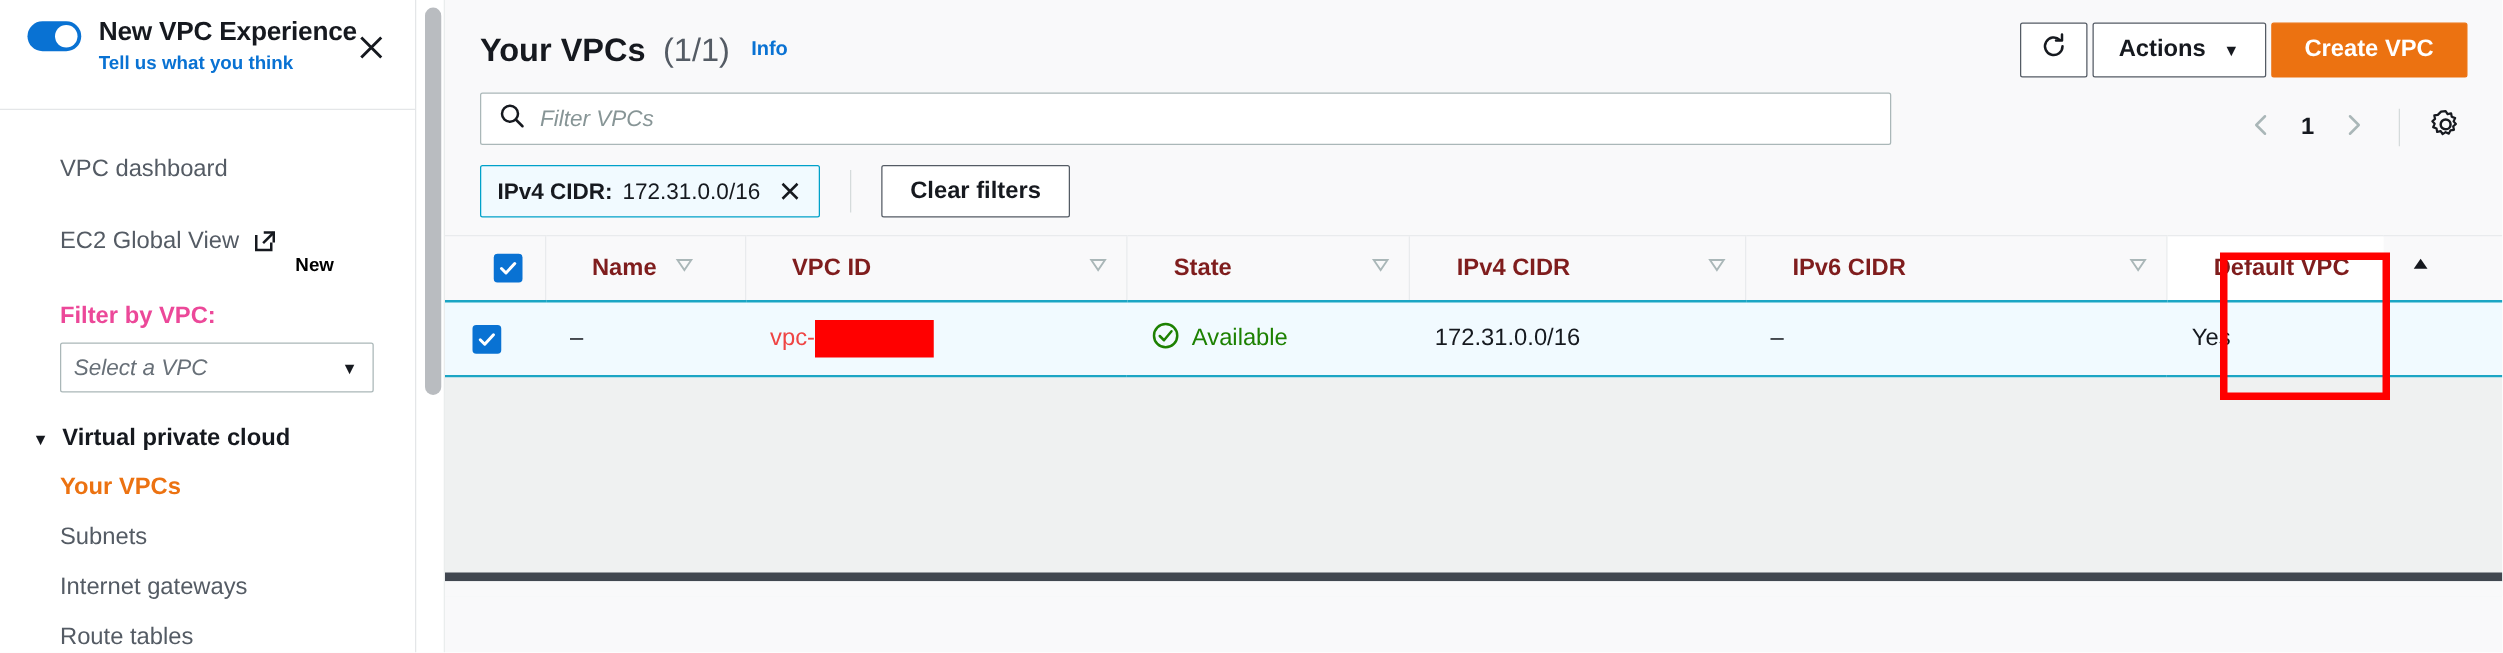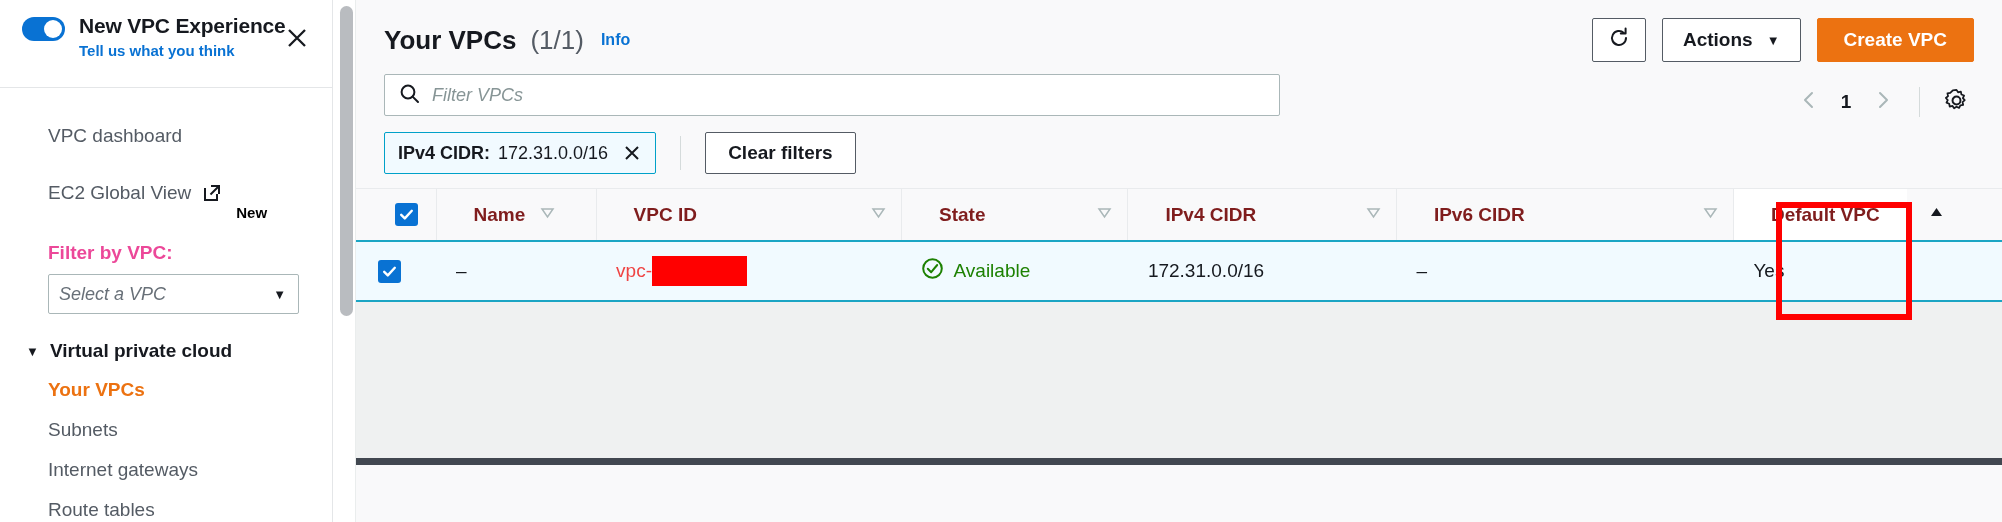--- a/index.html
+++ b/index.html
@@ -105,40 +105,40 @@
     font-size: 26px; font-weight: bold; color: #16191f; white-space: nowrap;
   }
   .page-count {
     font-size: 26px; color: #545b64; margin-left: 14px; white-space: nowrap;
   }
   .info-link {
     font-size: 16px; color: #0972d3; font-weight: bold; margin-left: 17px;
     cursor: pointer;
   }
   .head-actions {
-    margin-left: auto; display: flex; align-items: center; gap: 16px;
+    margin-left: auto; display: flex; align-items: center; gap: 4px;
   }
   .btn {
     border: 1px solid #545b64; border-radius: 2px; background: #fff;
     height: 44px; display: flex; align-items: center; justify-content: center;
     font-size: 19px; font-weight: bold; color: #16191f; cursor: pointer;
     padding: 0 20px; white-space: nowrap;
   }
   .btn-icon { width: 54px; padding: 0; }
   .btn-primary {
     background: #ec7211; border: 1px solid #ec7211; color: #fff;
     padding: 0 26px;
   }
   .btn .caret { margin-left: 14px; font-size: 13px; }
 
   
   .filter-row { padding: 12px 28px 0 28px; }
   .search-box {
     height: 42px; border: 1px solid #aab7b8; border-radius: 2px; background: #fff;
-    display: flex; align-items: center; padding: 16px 14px; width: 896px;
+    display: flex; align-items: center; padding: 16px 14px; width: 1129px;
   }
   .search-box .ph {
     color: #879596; font-style: italic; font-size: 18px; margin-left: 12px;
   }
   .token-row {
     display: flex; align-items: center; padding: 16px 28px 0 28px; gap: 0;
   }
   .token {
     height: 42px; border: 1px solid #00a1c9; border-radius: 2px;
     background: #f1faff; display: flex; align-items: center;

